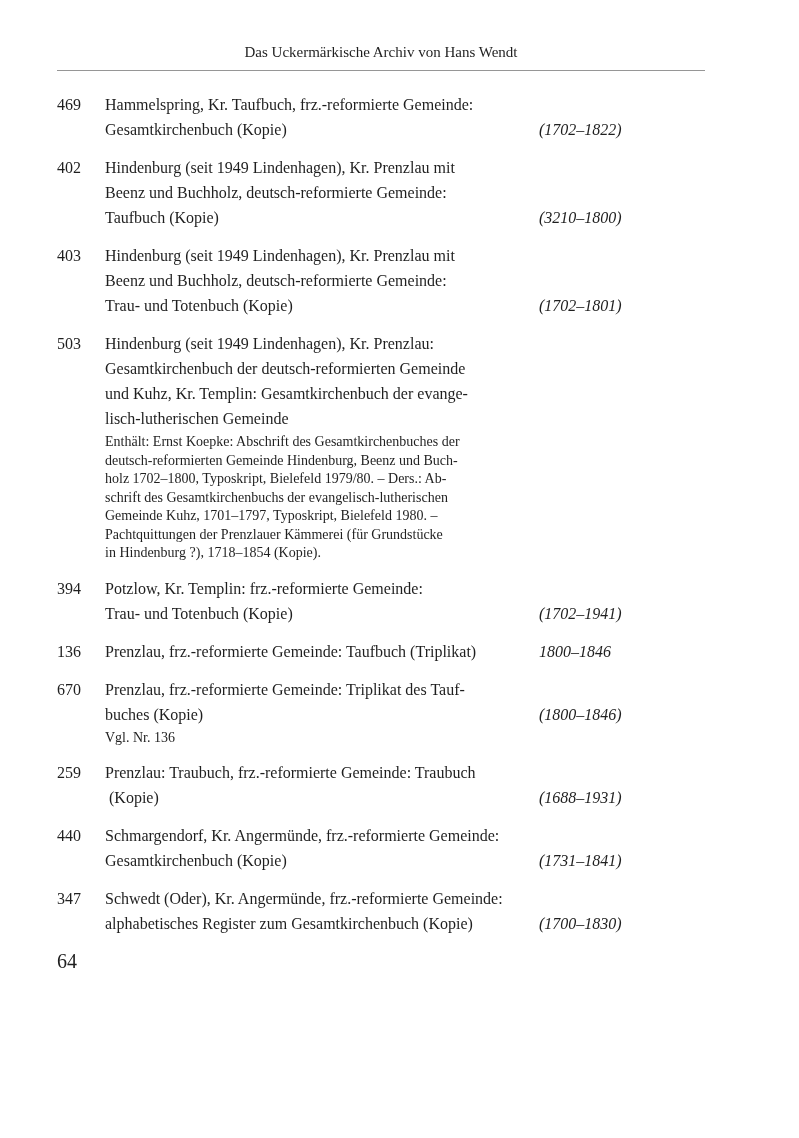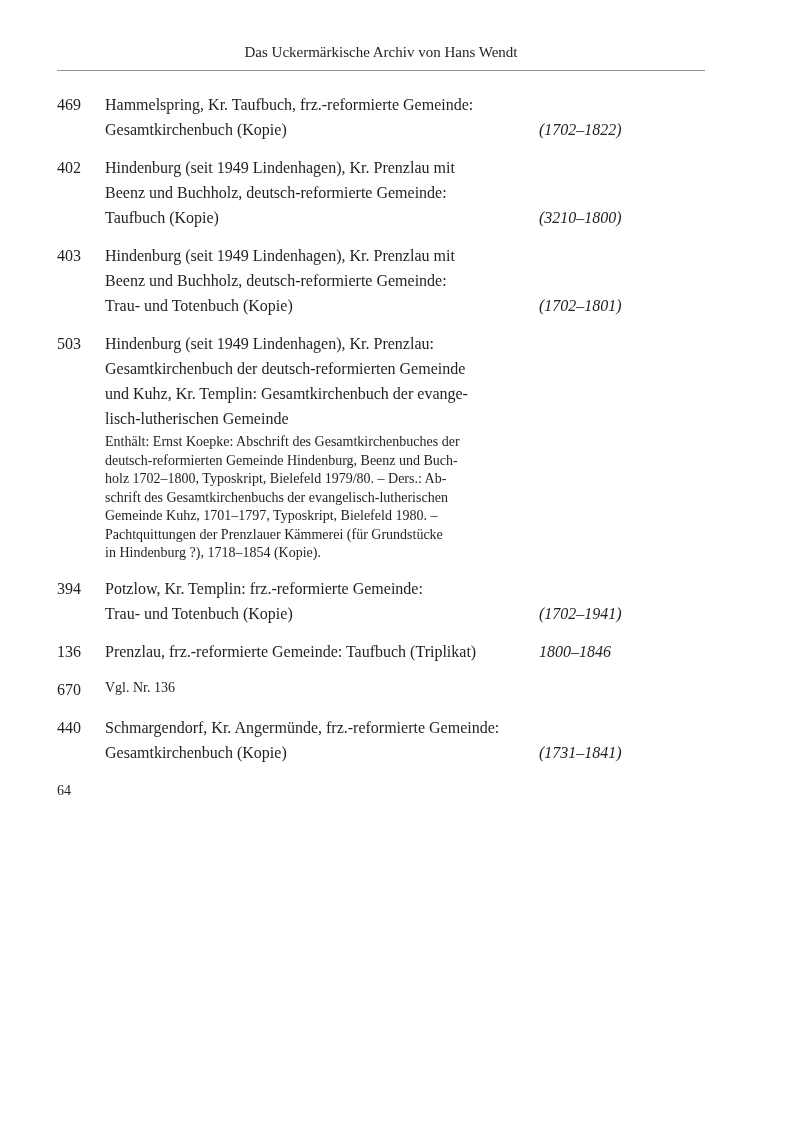--- a/index.html
+++ b/index.html
@@ -61,21 +61,21 @@
   }
   .note {
     max-width: 436px;
     margin-top: 2px;
     font-size: 14px;
     line-height: 18.5px;
     white-space: pre-wrap;
   }
   .note:empty { display: none; }
   .pagenum {
-    font-size: 14px;
+    font-size: 20px;
     line-height: 25px;
   }
 </style>
 </head>
 <body>
 
 <div class="page">
 
   <div class="pagehead">
     <span>Das Uckermärkische Archiv von Hans Wendt</span>
@@ -158,35 +158,62 @@
           <div class="title">Prenzlau, frz.-reformierte Gemeinde: Taufbuch (Triplikat)</div>
           <div class="dates">1800–1846</div>
         </div>
 
       </div>
     </div>
 
     <div class="entry">
       <div class="num">670</div>
       <div class="entry-body">
+        <div class="head-row">
+          <div class="title">Prenzlau, frz.-reformierte Gemeinde: Triplikat des Tauf-
+buches (Kopie)</div>
+          <div class="dates">(1800–1846)</div>
+        </div>
         <div class="note">Vgl. Nr. 136</div>
       </div>
     </div>
 
+    <div class="entry">
+      <div class="num">259</div>
+      <div class="entry-body">
+        <div class="head-row">
+          <div class="title">Prenzlau: Traubuch, frz.-reformierte Gemeinde: Traubuch
+ (Kopie)</div>
+          <div class="dates">(1688–1931)</div>
+        </div>
+
+      </div>
+    </div>
 
 
     <div class="entry">
       <div class="num">440</div>
       <div class="entry-body">
         <div class="head-row">
           <div class="title">Schmargendorf, Kr. Angermünde, frz.-reformierte Gemeinde:
 Gesamtkirchenbuch (Kopie)</div>
           <div class="dates">(1731–1841)</div>
         </div>
       </div>
     </div>
 
+    <div class="entry">
+      <div class="num">347</div>
+      <div class="entry-body">
+        <div class="head-row">
+          <div class="title">Schwedt (Oder), Kr. Angermünde, frz.-reformierte Gemeinde:
+alphabetisches Register zum Gesamtkirchenbuch (Kopie)</div>
+          <div class="dates">(1700–1830)</div>
+        </div>
+
+      </div>
+    </div>
 
   </div>
 
   <div class="pagenum">64</div>
 
 </div>
 
 </body></html>

